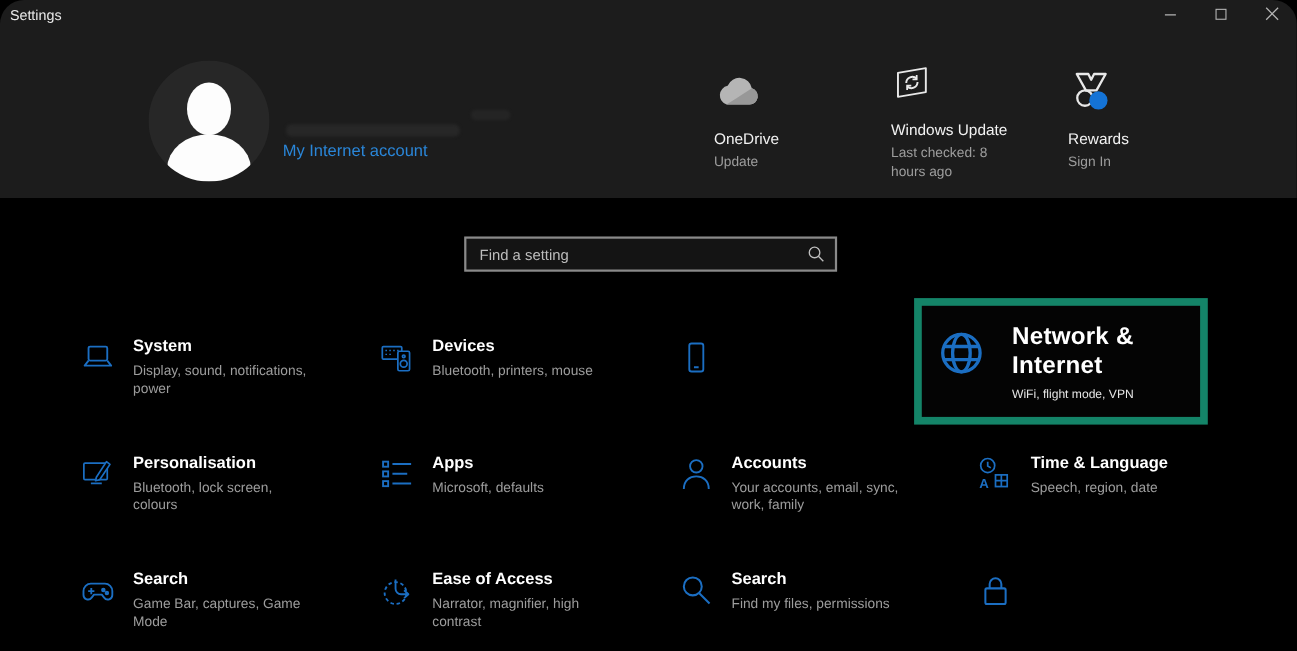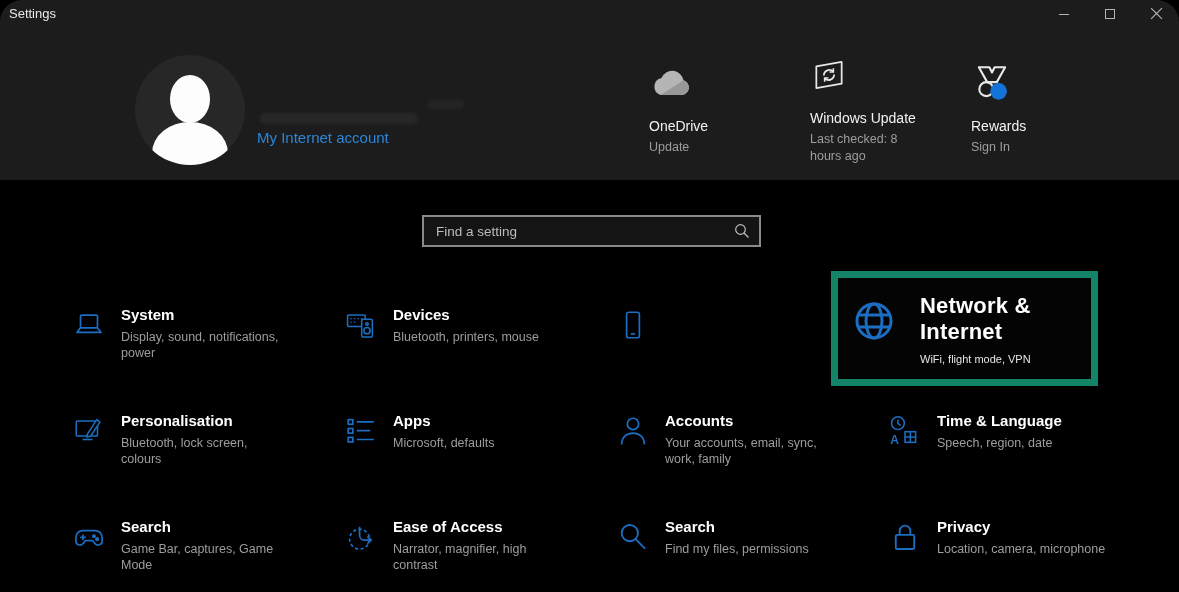--- a/index.html
+++ b/index.html
@@ -297,19 +297,15 @@
     </div>
   </div>
 
   <div class="tile">
     <div class="t-icon">
           <svg viewBox="0 0 48 48" fill="none" stroke="#1b6ec2" stroke-width="2.6">
             <rect x="11" y="21" width="26" height="20" rx="2"></rect>
             <path d="M16.5 21 v-5.5 a7.5 7.5 0 0 1 15 0 v5.5"></path>
           </svg>
         </div>
-    <div class="t-text">
-      <div class="t-title">Privacy</div>
-      <div class="t-sub">Location, camera, microphone</div>
-    </div>
   </div>
 </div>
 </div>
 
 </body></html>

